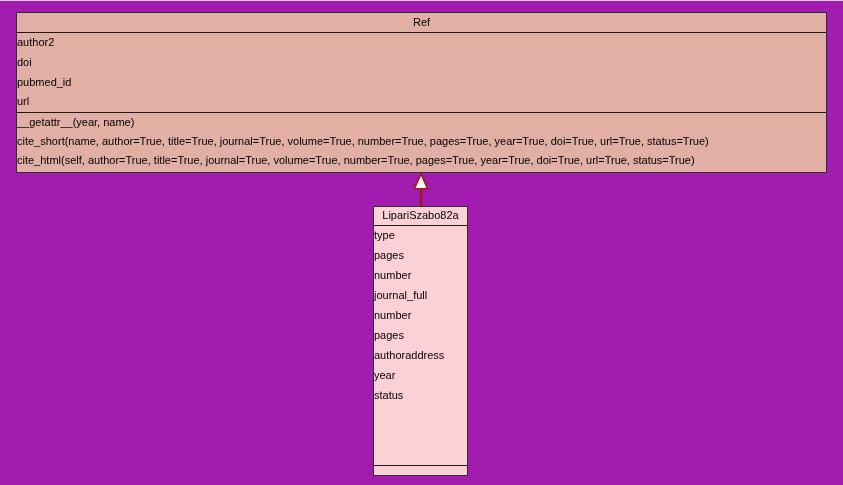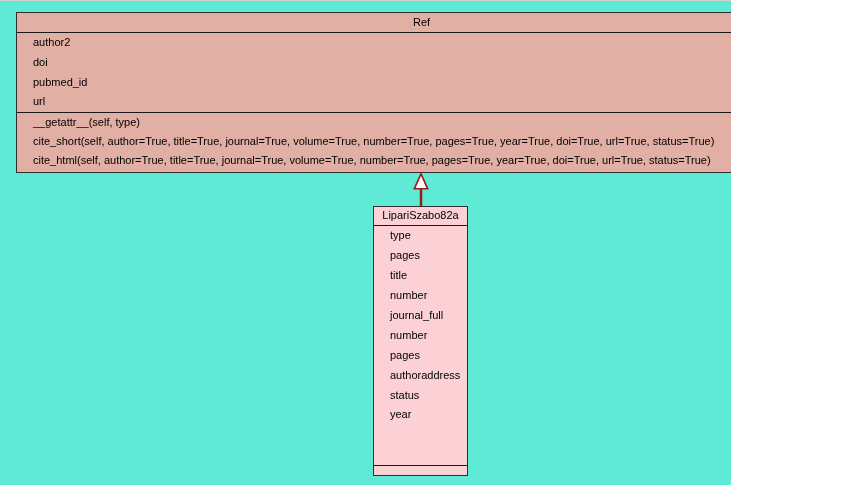--- a/index.html
+++ b/index.html
@@ -2,43 +2,43 @@
 <html><head>
 <meta charset="utf-8">
 <style>
   html, body { margin: 0; padding: 0; }
   body {
     font-family: "Liberation Sans", sans-serif;
     background: #ffffff;
   }
   .canvas {
     position: relative;
-    width: 731px;
+    width: 843px;
     height: 485px;
-    background: #5eead4;
+    background: #a21caf;
     border-top: 1px solid #cfd2cf;
     box-sizing: border-box;
     overflow: hidden;
   }
   .class-box {
     position: absolute;
     box-sizing: border-box;
     border: 1.5px solid #2e2e2e;
     color: #000;
     font-size: 11px;
   }
   .class-box .title {
     text-align: center;
     border-bottom: 1.5px solid #1a1a1a;
     box-sizing: border-box;
     overflow: hidden;
     white-space: nowrap;
   }
   .class-box .row {
-    padding-left: 16px;
+    padding-left: 0;
     white-space: nowrap;
     overflow: hidden;
   }
   .class-box .section {
     box-sizing: border-box;
   }
   
   .box-ref {
     left: 16px; top: 11px;
     width: 811px; height: 161px;
@@ -73,39 +73,38 @@
 
   <div class="class-box box-ref">
     <div class="title">Ref</div>
     <div class="section attrs">
       <div class="row">author2</div>
       <div class="row">doi</div>
       <div class="row">pubmed_id</div>
       <div class="row">url</div>
     </div>
     <div class="section methods">
-      <div class="row">__getattr__(self, type)</div>
-      <div class="row">cite_short(self, author=True, title=True, journal=True, volume=True, number=True, pages=True, year=True, doi=True, url=True, status=True)</div>
+      <div class="row">__getattr__(year, name)</div>
+      <div class="row">cite_short(name, author=True, title=True, journal=True, volume=True, number=True, pages=True, year=True, doi=True, url=True, status=True)</div>
       <div class="row">cite_html(self, author=True, title=True, journal=True, volume=True, number=True, pages=True, year=True, doi=True, url=True, status=True)</div>
     </div>
   </div>
 
   <div class="class-box box-lipari">
     <div class="title">LipariSzabo82a</div>
     <div class="section attrs">
       <div class="row">type</div>
       <div class="row">pages</div>
-      <div class="row">title</div>
       <div class="row">number</div>
       <div class="row">journal_full</div>
       <div class="row">number</div>
       <div class="row">pages</div>
       <div class="row">authoraddress</div>
+      <div class="row">year</div>
       <div class="row">status</div>
-      <div class="row">year</div>
     </div>
     <div class="section methods"></div>
   </div>
 
   <svg class="edge-layer" width="843" height="485" viewBox="0 0 843 485" xmlns="http://www.w3.org/2000/svg">
     <line x1="421" y1="205" x2="421" y2="187.5" stroke="#9e1a1a" stroke-width="2.5"></line>
     <polygon points="421,172.8 414.3,187.8 427.7,187.8" fill="#fdfdfd" stroke="#9e1a1a" stroke-width="1.6"></polygon>
   </svg>
 
 </div>

